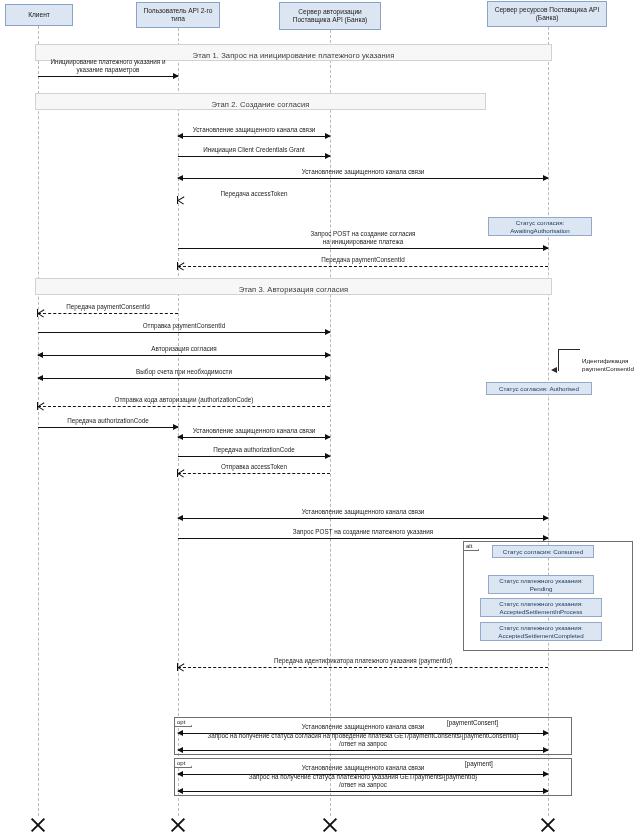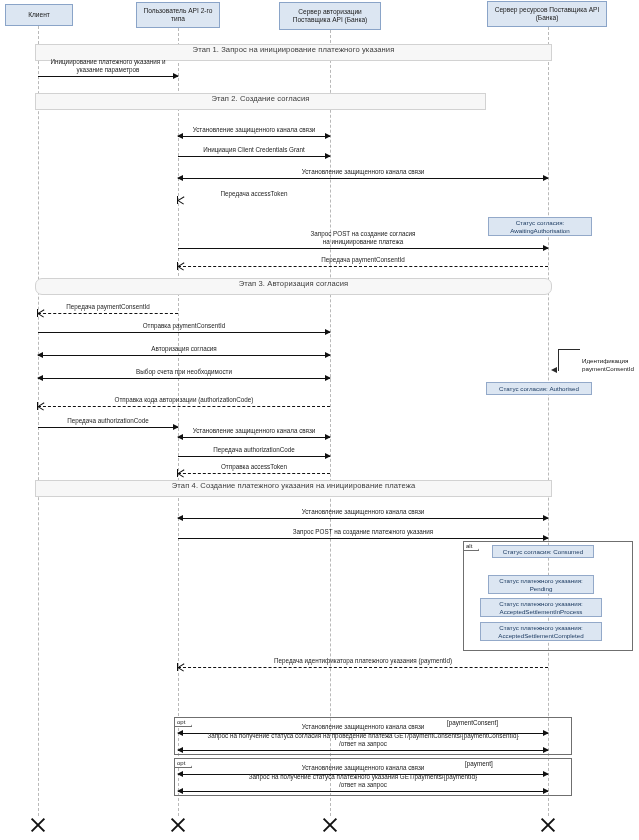--- a/index.html
+++ b/index.html
@@ -47,21 +47,21 @@
   .term-x:before{transform:translateX(-50%) rotate(45deg);}
   .term-x:after{transform:translateX(-50%) rotate(-45deg);}
 
   
   .stage{
     position:absolute;
     box-sizing:border-box;
     background:#f7f7f7;
     border:1px solid #d2d2d2;
     display:flex;
-    align-items:flex-start;
+    align-items:flex-end;
     justify-content:center;
     font-size:7.6px;
     color:#3a3a3a;
     letter-spacing:.1px;
   }
 
   
   .msg{position:absolute;height:0;}
   .msg .line{
     position:absolute;left:0;top:0;width:100%;height:0;
@@ -249,21 +249,21 @@
     <div class="line"></div>
     <div class="head right"></div>
   </div>
 
   <div class="msg dashed" style="left:178px;top:266px;width:370px;">
     <div class="lbl above">Передача paymentConsentId</div>
     <div class="line"></div>
     <div class="head open-left"></div>
   </div>
 
-  <div class="stage" style="left:35px;top:278px;width:517px;height:17px;border-radius:7px;">
+  <div class="stage" style="left:35px;top:278px;width:517px;height:17px;">
     <span>Этап 3. Авторизация согласия</span>
   </div>
 
   <div class="msg dashed" style="left:38px;top:313px;width:140px;">
     <div class="lbl above">Передача paymentConsentId</div>
     <div class="line"></div>
     <div class="head open-left"></div>
   </div>
 
   <div class="msg" style="left:38px;top:332px;width:292px;">
@@ -321,23 +321,20 @@
     <div class="line"></div>
     <div class="head right"></div>
   </div>
 
   <div class="msg dashed" style="left:178px;top:473px;width:152px;">
     <div class="lbl above">Отправка accessToken</div>
     <div class="line"></div>
     <div class="head open-left"></div>
   </div>
 
-  <div class="stage" style="left:35px;top:480px;width:517px;height:17px;">
-    <span>Этап 4. Создание платежного указания на инициирование платежа</span>
-  </div>
 
   <div class="msg" style="left:178px;top:518px;width:370px;">
     <div class="lbl above">Установление защищенного канала связи</div>
     <div class="line"></div>
     <div class="head left"></div>
     <div class="head right"></div>
   </div>
 
   <div class="msg" style="left:178px;top:538px;width:370px;">
     <div class="lbl above">Запрос POST на создание платежного указания</div>

